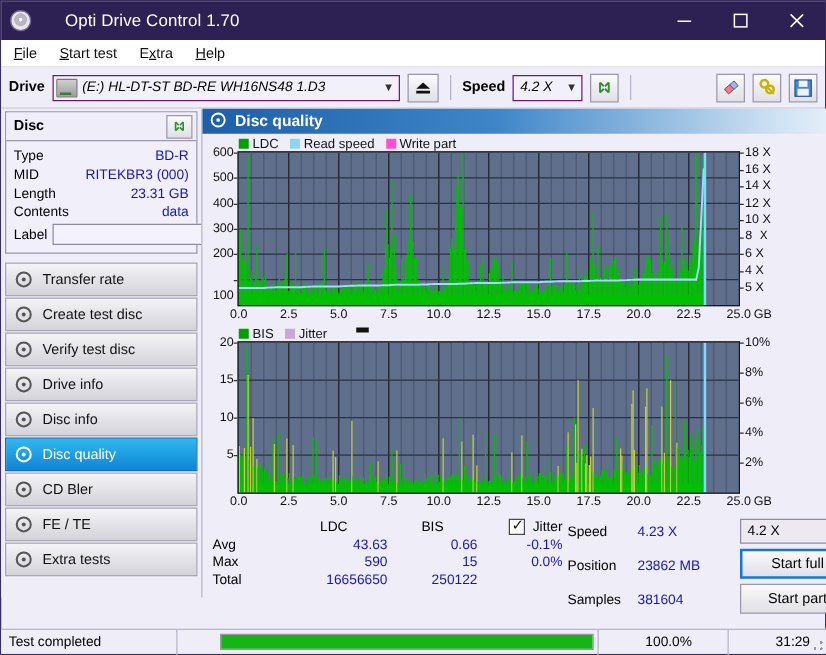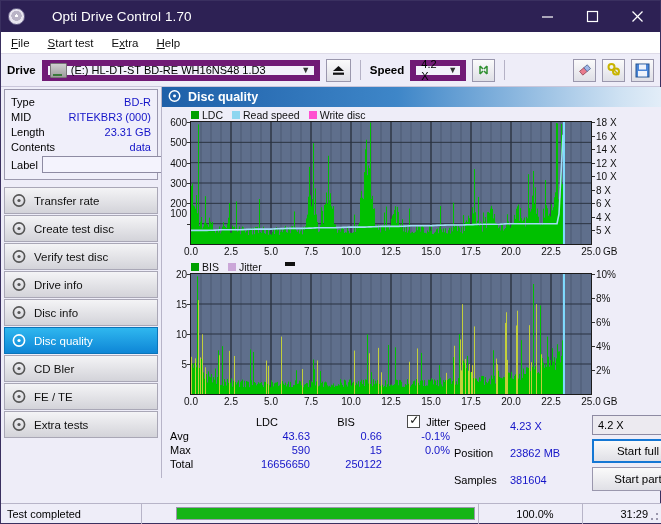--- a/index.html
+++ b/index.html
@@ -29,22 +29,22 @@
   
   .menubar { height:22px; background:#fff; display:flex; align-items:center;
              padding-left:10px; gap:18px; border-bottom:1px solid #dedbe8; }
   .menubar span { font-size:11.5px; color:#111; }
   .menubar span u { text-decoration:underline; }
 
   
   .drivebar { height:33px; background:#eeedf8; display:flex; align-items:center;
               padding:0 6px; gap:6px; border-bottom:1px solid #c9c6da; }
   .lbl-bold { font-weight:bold; font-size:11.5px; }
-  .combo { height:21px; background:#f2f1fa; border:6px solid #701a75;
-           display:flex; align-items:center; position:relative; font-size:11px; }
+  .combo { height:21px; background:#f2f1fa; border:1px solid #701a75;
+           display:flex; align-items:center; position:relative; font-size:11px;font-style:italic; }
   .combo .arrow { margin-left:auto; width:16px; text-align:center; color:#333; font-size:9px; }
   .drive-combo { width:278px; padding-left:2px; }
   .drive-combo .dico { width:17px; height:15px; margin-right:4px;
       background:linear-gradient(#cfcfcf,#9d9d9d); border:1px solid #777; border-radius:1px;
       position:relative; }
   .drive-combo .dico:after{content:"";position:absolute;left:2px;bottom:1px;width:9px;height:2px;background:#3b7a3b;}
   .drive-combo .dtxt { white-space:nowrap; overflow:hidden; }
   .speed-combo { width:56px; padding-left:5px; }
   .tbtn { width:23px; height:23px; background:linear-gradient(#fbfbfb,#dfdfe6);
           border:1px solid #9a97ad; display:flex; align-items:center; justify-content:center; }
@@ -230,20 +230,29 @@
           <rect x="3" y="8" width="9" height="5.5" fill="#eef3fb"></rect>
         </svg>
     </div>
   </div>
 
   <div class="body">
 
     <div class="sidebar">
 
       <div class="disc-box">
+        <div class="disc-head">
+          <b>Disc</b>
+          <div class="tbtn">
+            <svg width="13" height="13" viewBox="0 0 15 15">
+                <path d="M4 3 L4 11 M4 3 L7 6 M4 11 L7 8" stroke="#2f8f2f" stroke-width="1.5" fill="none"></path>
+                <path d="M11 3 L11 11 M11 3 L8 6 M11 11 L8 8" stroke="#2f8f2f" stroke-width="1.5" fill="none"></path>
+              </svg>
+          </div>
+        </div>
         <div class="disc-rows">
           <div class="drow">
             <span class="k">Type</span>
             <span class="v">BD-R</span>
           </div>
           <div class="drow">
             <span class="k">MID</span>
             <span class="v">RITEKBR3 (000)</span>
           </div>
           <div class="drow">
@@ -351,26 +360,26 @@
           <span class="li">
               <i class="sw" style="background:#00a000"></i>
               <span>LDC</span>
             </span>
           <span class="li">
               <i class="sw" style="background:#8ed6f0"></i>
               <span>Read speed</span>
             </span>
           <span class="li">
               <i class="sw" style="background:#ff4fd0"></i>
-              <span>Write disc</span>
+              <span>Write part</span>
             </span>
         </div>
         <div class="plot-row">
           <div class="yaxis" id="ldc-y" style="height: 122px;">
-              <div class="t" style="top: 92px;">100</div>
+              <div class="t" style="top: 116px;">100</div>
               <div class="tk" style="top: 102.667px;"></div>
               <div class="t" style="top: 82.3333px;">200</div>
               <div class="tk" style="top: 82.3333px;"></div>
               <div class="t" style="top: 62px;">300</div>
               <div class="tk" style="top: 62px;"></div>
               <div class="t" style="top: 41.6667px;">400</div>
               <div class="tk" style="top: 41.6667px;"></div>
               <div class="t" style="top: 21.3333px;">500</div>
               <div class="tk" style="top: 21.3333px;"></div>
               <div class="t" style="top: 1px;">600</div>
@@ -808,21 +817,21 @@
                 <line x1="372.96" x2="372.96" y1="0" y2="122" stroke="#7fdcff" stroke-width="2"></line>
               </svg>
             </div>
           <div class="raxis" id="ldc-y2" style="height: 122px;">
               <div class="t" style="top: 109.444px;">5 X</div>
               <div class="tk" style="top: 109.444px;"></div>
               <div class="t" style="top: 95.8889px;">4 X</div>
               <div class="tk" style="top: 95.8889px;"></div>
               <div class="t" style="top: 82.3333px;">6 X</div>
               <div class="tk" style="top: 82.3333px;"></div>
-              <div class="t" style="top: 68.7778px;">8 X</div>
+              <div class="t" style="top: 68.7778px; font-family: Liberation Mono, monospace;">8 X</div>
               <div class="tk" style="top: 68.7778px;"></div>
               <div class="t" style="top: 55.2222px;">10 X</div>
               <div class="tk" style="top: 55.2222px;"></div>
               <div class="t" style="top: 41.6667px;">12 X</div>
               <div class="tk" style="top: 41.6667px;"></div>
               <div class="t" style="top: 28.1111px;">14 X</div>
               <div class="tk" style="top: 28.1111px;"></div>
               <div class="t" style="top: 14.5556px;">16 X</div>
               <div class="tk" style="top: 14.5556px;"></div>
               <div class="t" style="top: 1px;">18 X</div>

